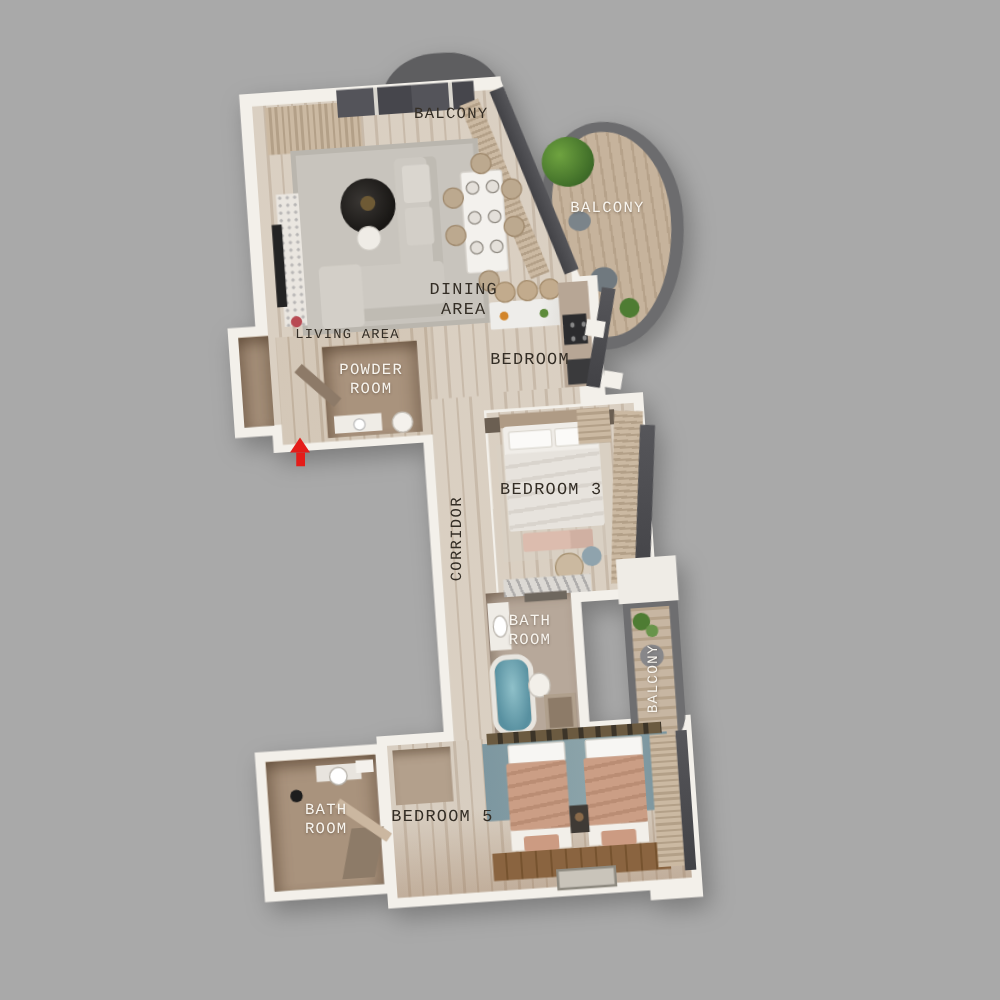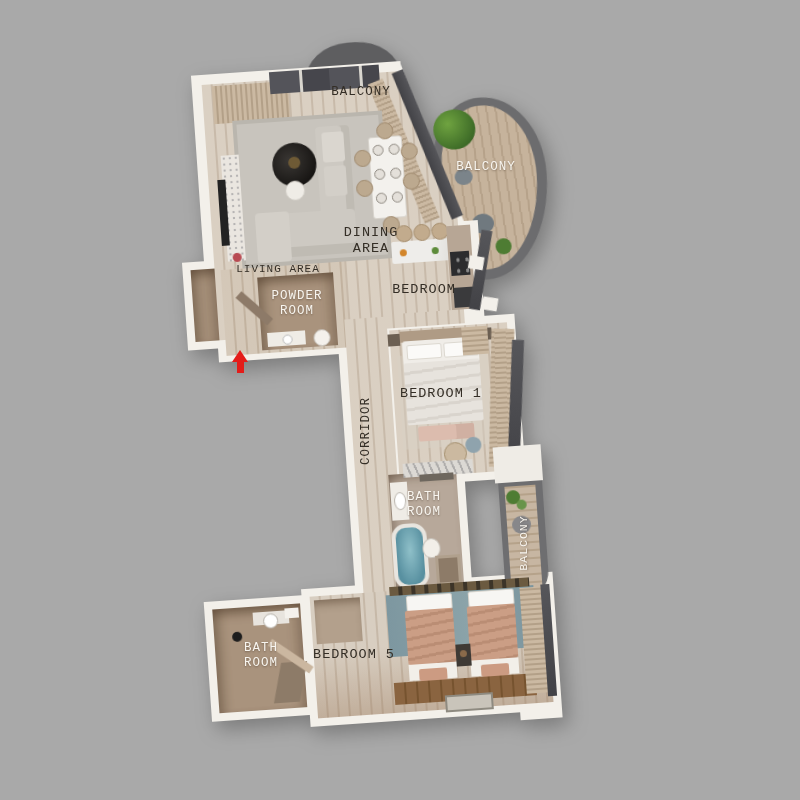--- a/index.html
+++ b/index.html
@@ -349,21 +349,21 @@
   <div id="labels">
     <div class="lbl lbl-balcony-top">BALCONY</div>
     <div class="lbl light lbl-balcony-right">BALCONY</div>
     <div class="lbl lbl-living">LIVING AREA</div>
     <div class="lbl lbl-dining">DINING
 AREA</div>
     <div class="lbl lbl-kitchen">BEDROOM</div>
     <div class="lbl light lbl-powder">POWDER
 ROOM</div>
     <div class="lbl vert lbl-corridor">CORRIDOR</div>
-    <div class="lbl lbl-bedroom1">BEDROOM 1</div>
+    <div class="lbl lbl-bedroom1">BEDROOM 3</div>
     <div class="lbl light lbl-bath1">BATH
 ROOM</div>
     <div class="lbl light vert lbl-balcony-mid">BALCONY</div>
     <div class="lbl lbl-bedroom2">BEDROOM 5</div>
     <div class="lbl light lbl-bath2">BATH
 ROOM</div>
     <div class="arrow">
       <div class="tri"></div>
       <div class="stem"></div>
     </div>

